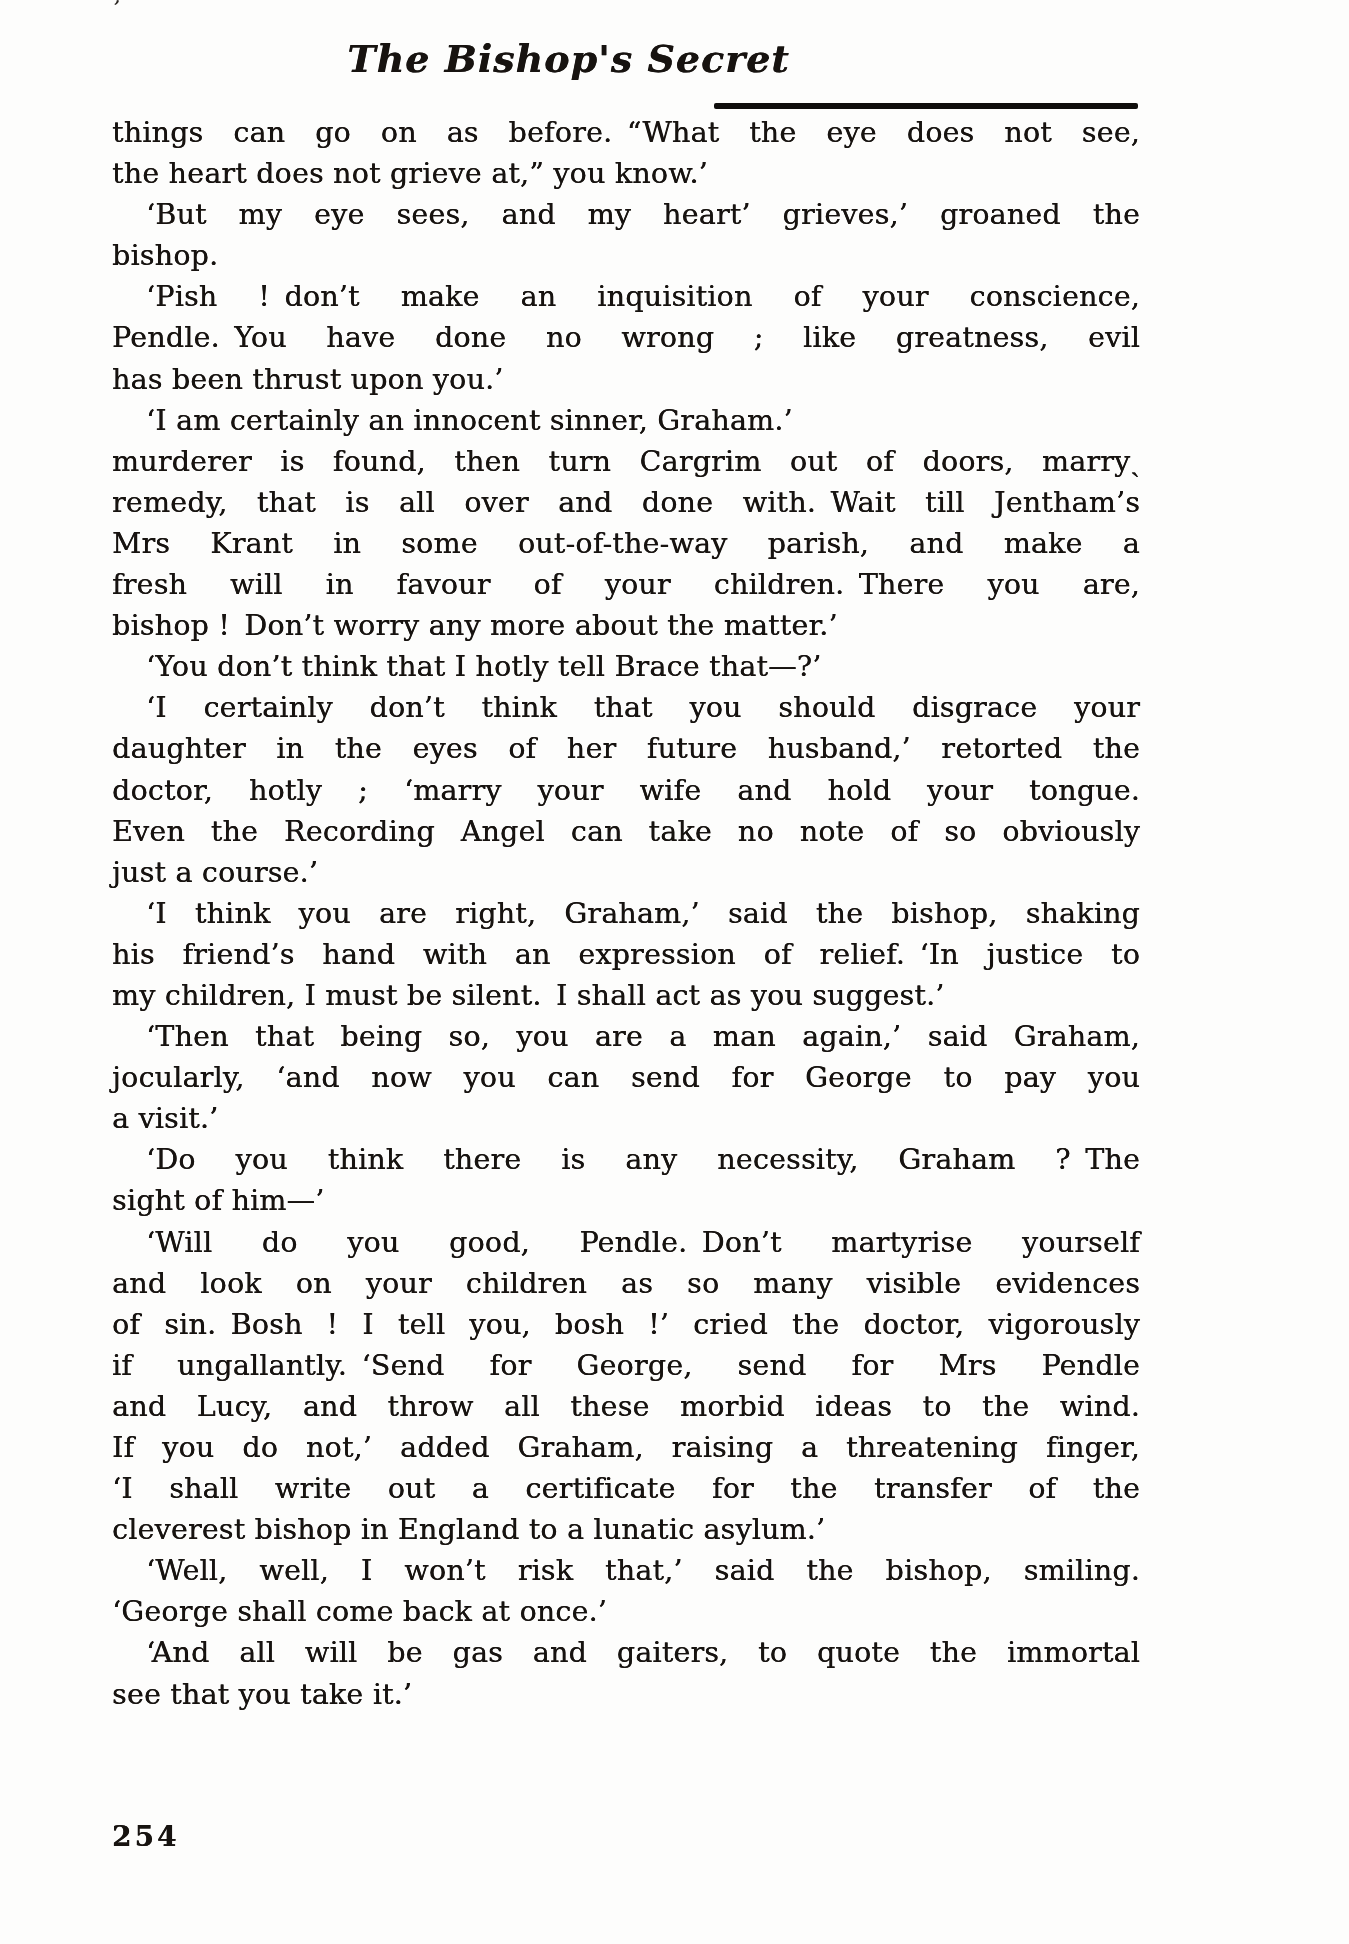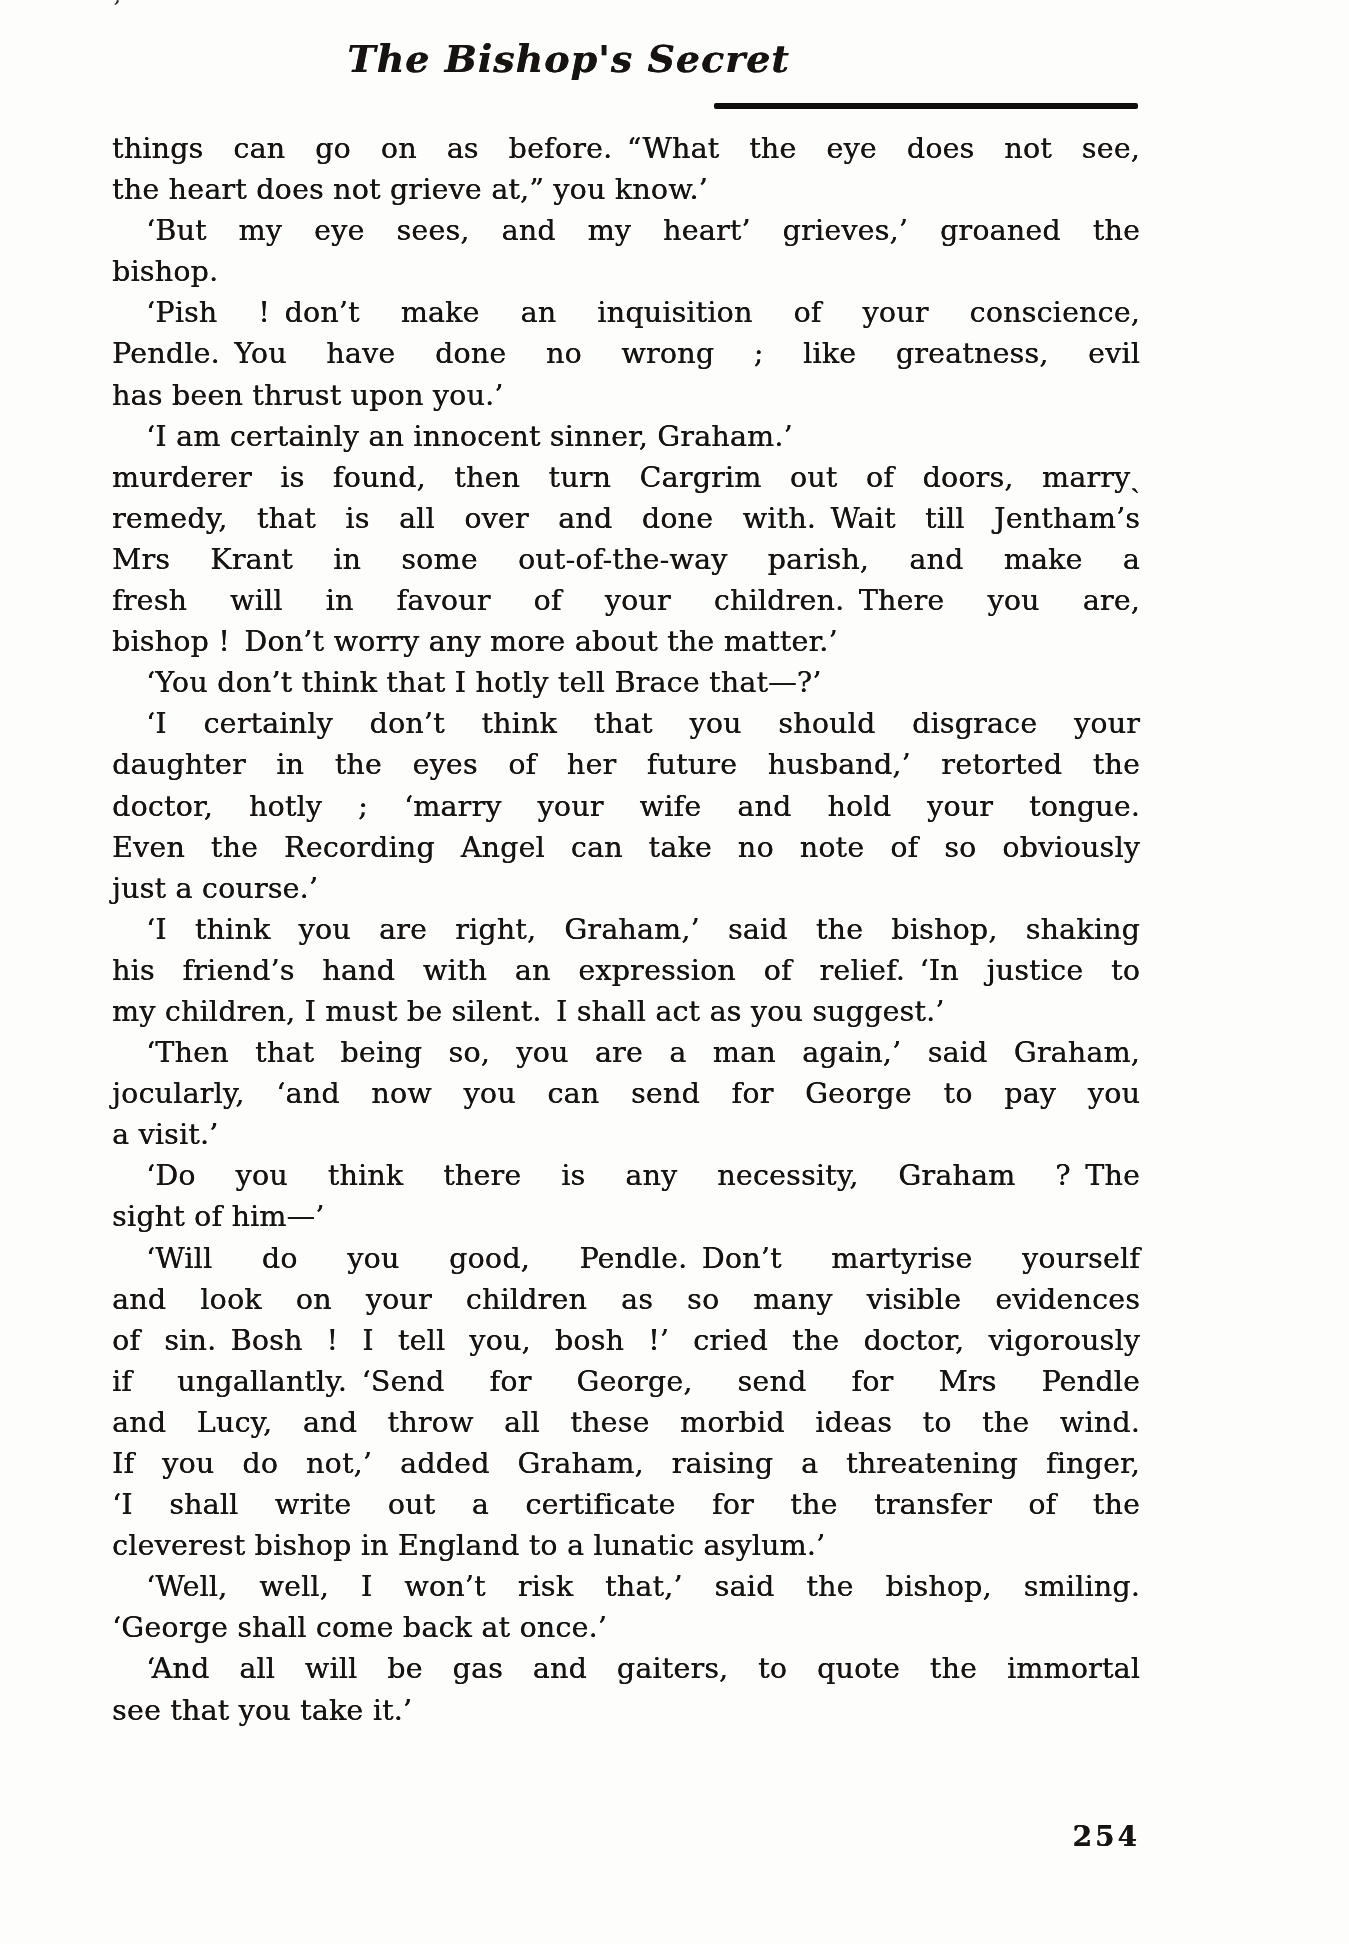--- a/index.html
+++ b/index.html
@@ -50,39 +50,38 @@
   }
   .body-text {
     position: absolute;
     left: 112px;
     top: 112px;
     width: 1028px;
     font-size: 28.5px;
     line-height: 41.1px;
     letter-spacing: 0.2px;
     text-shadow: 0.3px 0 0 currentColor;
-    margin-top: 16px;
   }
   .line {
     text-align: justify;
     text-align-last: justify;
     white-space: normal;
   }
   .line.end {
     text-align-last: left;
   }
   .line.indent {
     text-indent: 34px;
   }
   .page-number {
     position: absolute;
     top: 1820px;
     left: 112px;
     width: 1028px;
-    text-align: right;
+    text-align: left;
     font-size: 28px;
     font-weight: bold;
     letter-spacing: 3px;
     text-shadow: 0.3px 0 0 currentColor;
   }
 </style>
 </head>
 <body>
 
 <div class="page">

